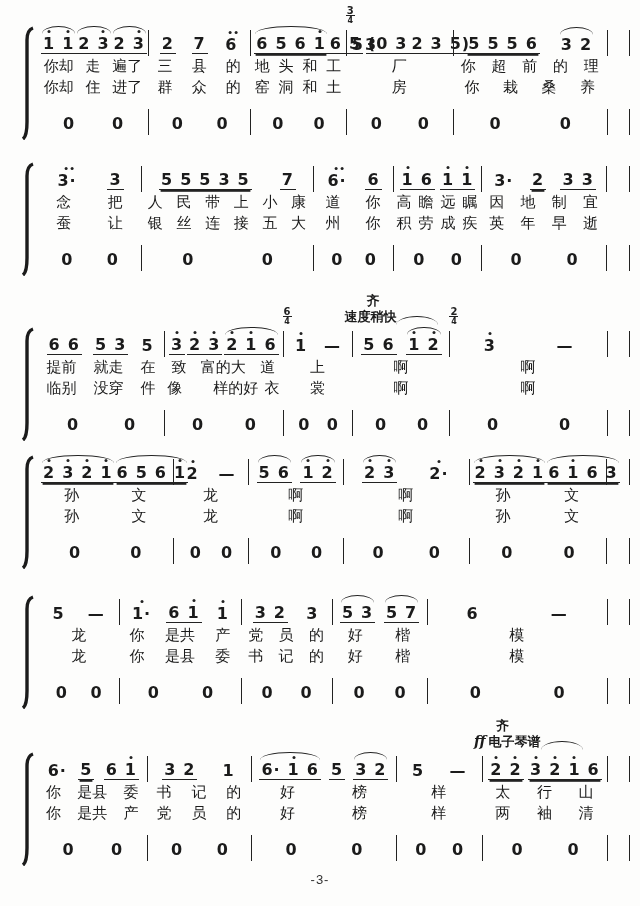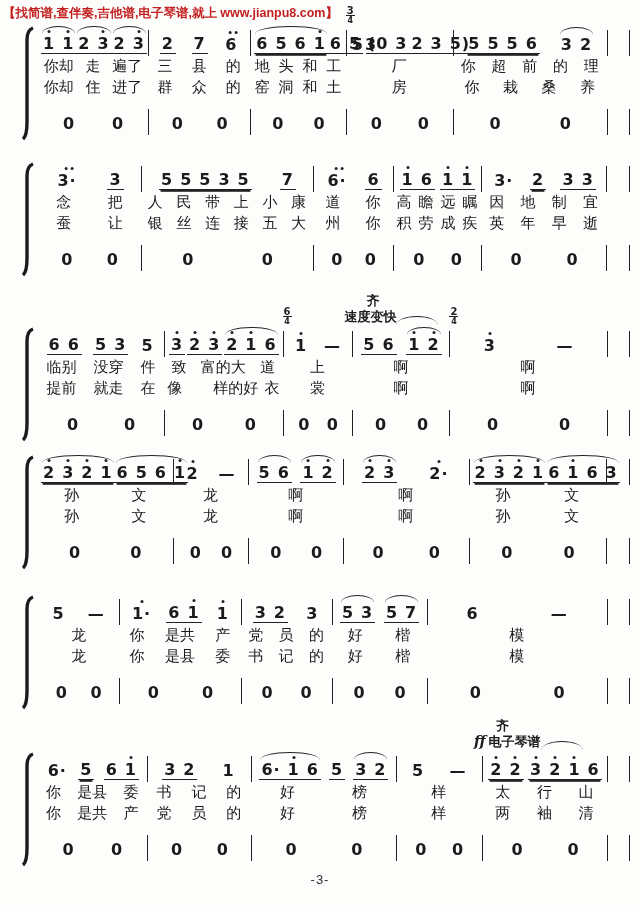--- a/index.html
+++ b/index.html
@@ -74,21 +74,20 @@
   
   .pagenum{
     position:absolute;left:0;right:0;top:872px;text-align:center;
     font:13px "Liberation Sans",sans-serif;color:#333;letter-spacing:1px;
   }
 </style>
 </head>
 <body>
 
 <div class="promo">
-  <span class="p1">【找简谱,查伴奏,吉他谱,电子琴谱,就上 www.jianpu8.com】</span>
 </div>
 
 <div id="score">
     <div class="system" style="top: 30px;">
       <svg class="bracket" width="14" height="114">
         <path d="M11 2 Q5 4 5 14 L5 96 Q5 110 1 113" fill="none" stroke="#1b1b1b" stroke-width="3.4"></path>
       </svg>
       <div class="meas-row">
         <div class="measure" style="flex-grow: 113;">
           <div class="nline">
@@ -410,29 +409,29 @@
               <div class="tok">6</div>
             </div>
             <div class="grp u1" style="display: inline-flex;">
               <div class="tok">5</div>
               <div class="tok">3</div>
             </div>
             <div class="grp u0" style="display: inline-flex;">
               <div class="tok">5</div>
             </div>
           </div>
+          <div class="lyr ly1">
+            <div style="display: inline-block;">提前</div>
+            <div style="display: inline-block;">就走</div>
+            <div style="display: inline-block;">在</div>
+          </div>
           <div class="lyr ly2">
             <div style="display: inline-block;">临别</div>
             <div style="display: inline-block;">没穿</div>
             <div style="display: inline-block;">件</div>
-          </div>
-          <div class="lyr ly1">
-            <div style="display: inline-block;">提前</div>
-            <div style="display: inline-block;">就走</div>
-            <div style="display: inline-block;">在</div>
           </div>
           <div class="rline">
             <div style="display: inline-block;">0</div>
             <div style="display: inline-block;">0</div>
           </div>
         </div>
         <div class="measure" style="flex-grow: 122;">
           <div class="nline">
             <div class="grp u1" style="display: inline-flex;">
               <div class="tok d1">3</div>
@@ -482,21 +481,21 @@
             <div style="display: inline-block;">裳</div>
           </div>
           <div class="rline">
             <div style="display: inline-block;">0</div>
             <div style="display: inline-block;">0</div>
           </div>
         </div>
         <div class="measure" style="flex-grow: 100;">
           <div class="ann">
             <div class="qi">齐</div>
-            <div style="display: block;"><div style="display: inline;">速度变快</div><div class="arc"></div></div>
+            <div style="display: block;"><div style="display: inline;">速度稍快</div><div class="arc"></div></div>
           </div>
           <div class="nline">
             <div class="grp u1" style="display: inline-flex;">
               <div class="tok">5</div>
               <div class="tok">6</div>
             </div>
             <div class="grp u1 slur" style="display: inline-flex;">
               <div class="tok d1">1</div>
               <div class="tok d1">2</div>
             </div>

